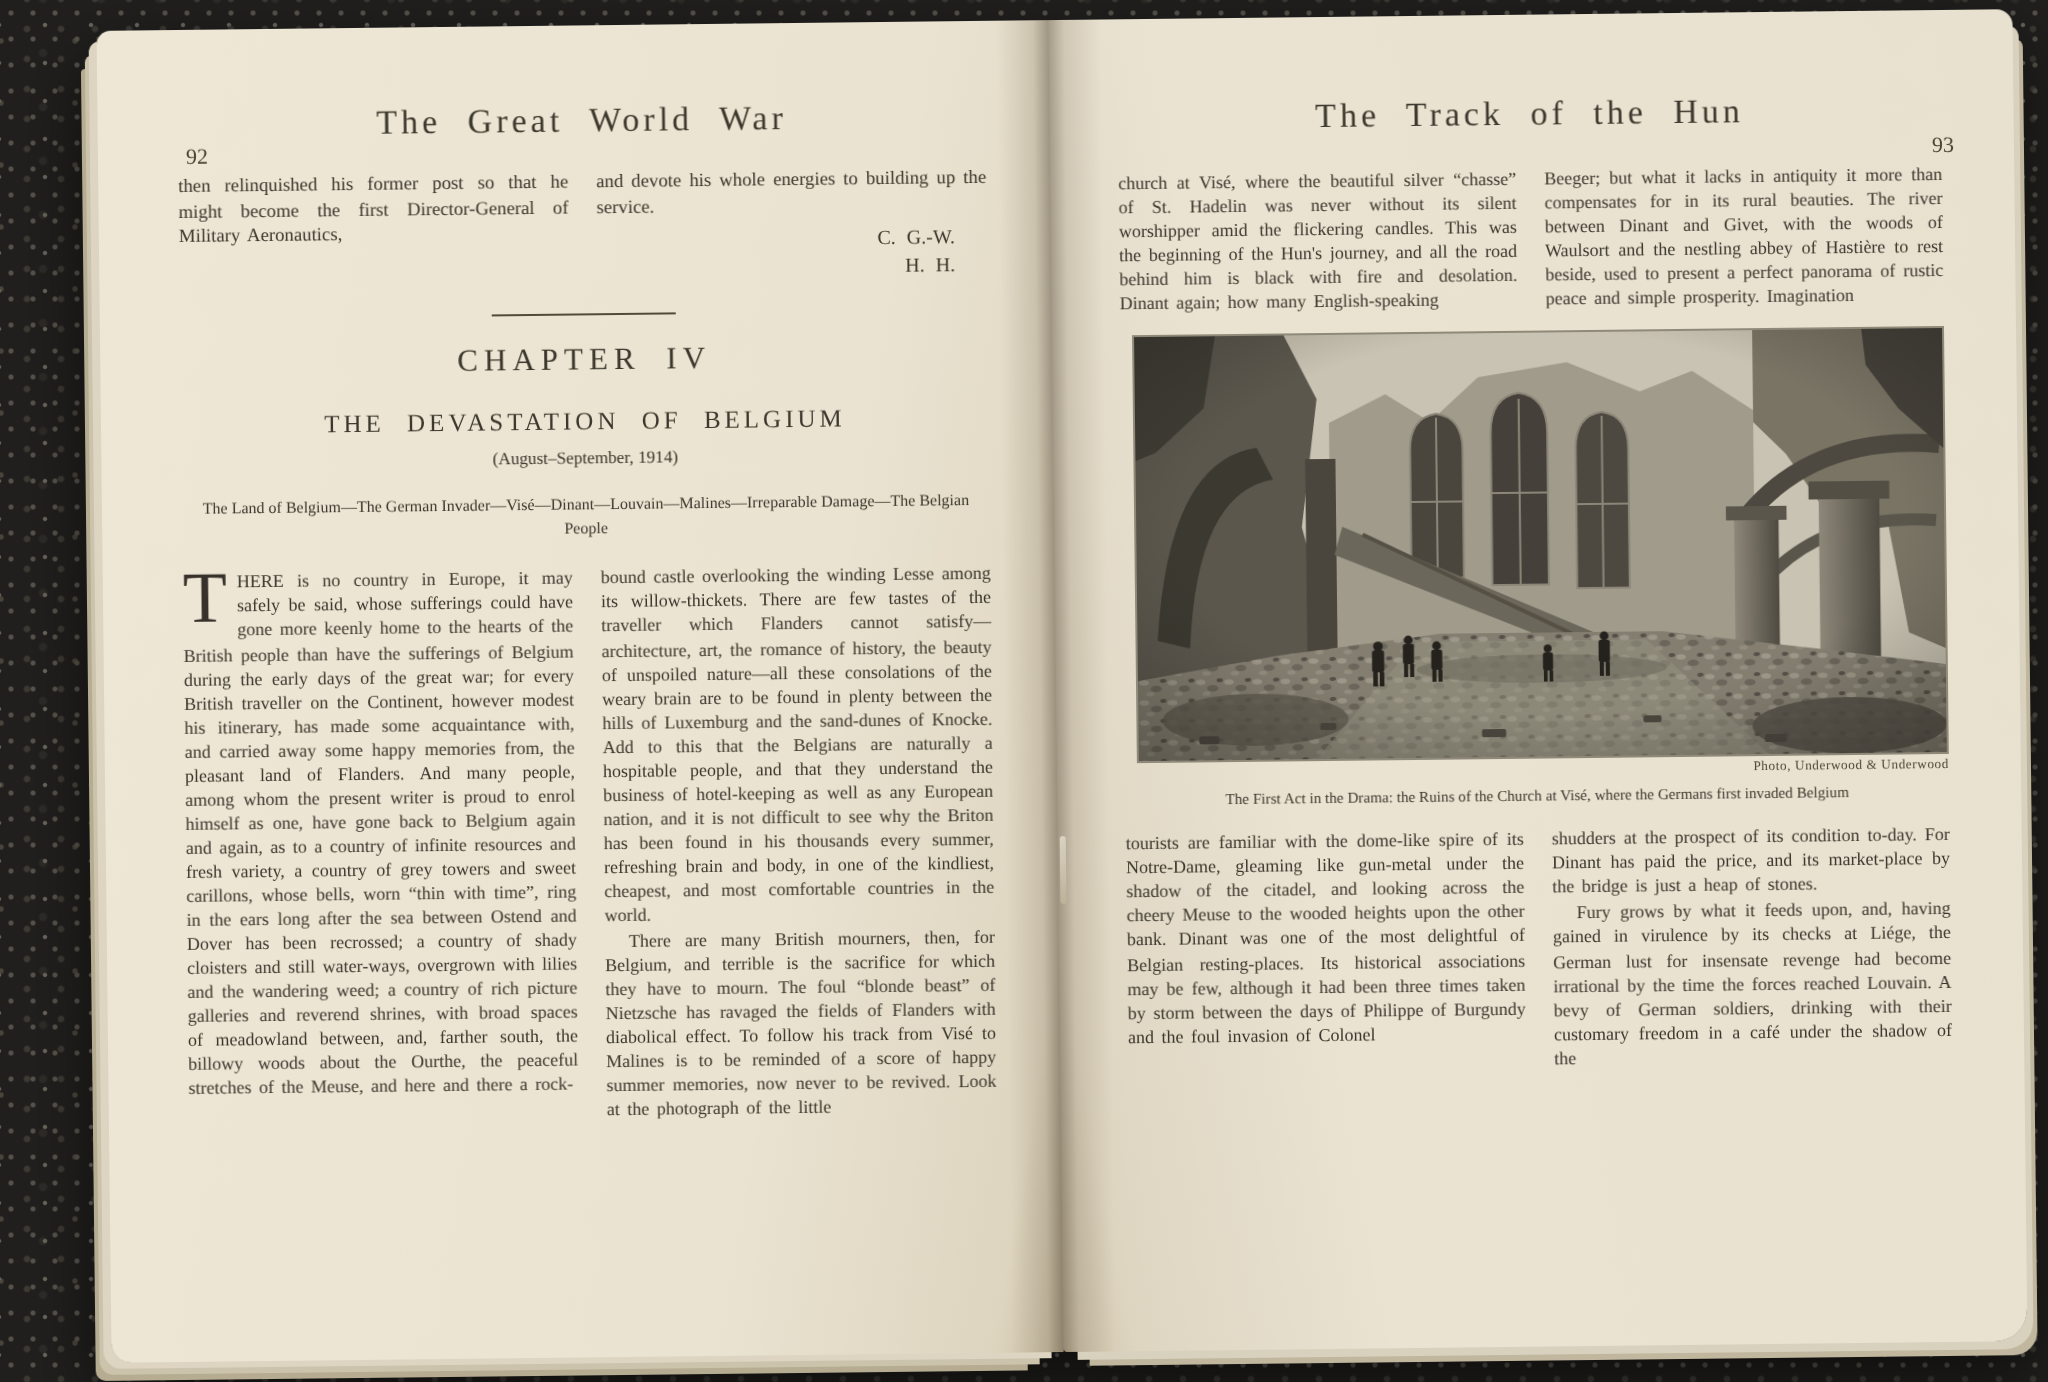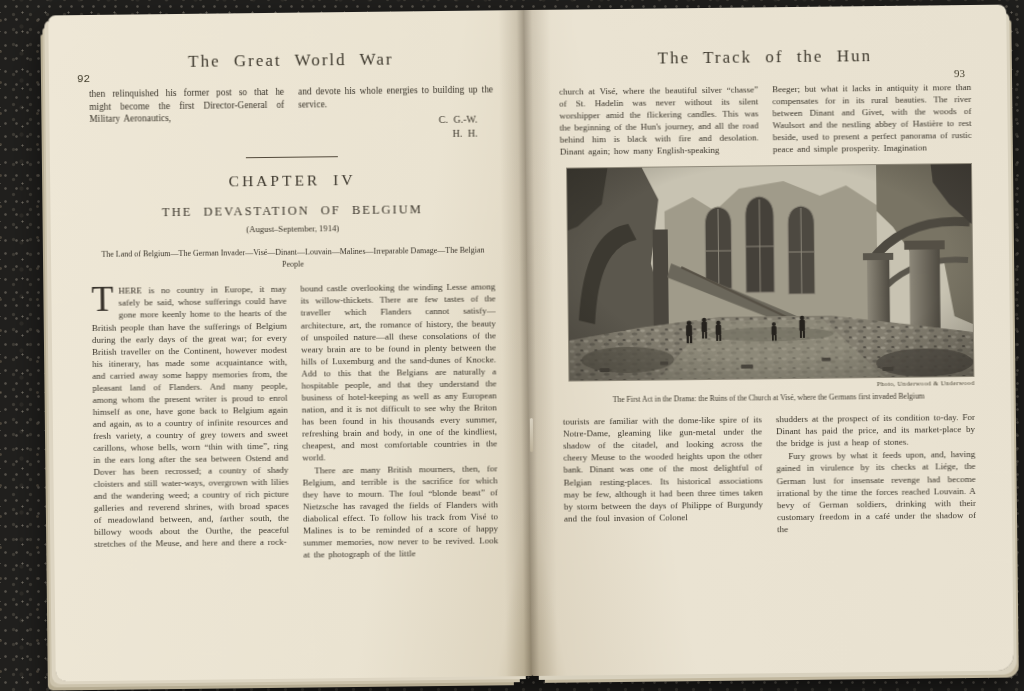--- a/index.html
+++ b/index.html
@@ -33,22 +33,22 @@
     background:linear-gradient(260deg,#e8e1d0 0%,#eae3d2 72%,#ded5c1 94%,#cabfa6 100%);
     box-shadow:5px 6px 0 -2px #d8d1be,9px 11px 0 -4px #c1b79e;
     padding:40px 36px 0 34px;box-sizing:border-box;
   }
   .gutter-shade-l{position:absolute;right:0;top:0;width:26px;height:100%;
     background:linear-gradient(to right,rgba(90,75,50,0) 0%,rgba(90,75,50,0.18) 70%,rgba(60,48,30,0.42) 100%);}
   .gutter-shade-r{position:absolute;left:0;top:0;width:26px;height:100%;
     background:linear-gradient(to left,rgba(90,75,50,0) 0%,rgba(90,75,50,0.16) 70%,rgba(60,48,30,0.38) 100%);}
   .running-head{text-align:center;font-size:17px;letter-spacing:2px;word-spacing:7px;color:#3e392e;}
   .pagenum{position:absolute;font-size:11px;color:#45402f;}
-  .pagenum-left{left:28px;top:58px;font-family:Liberation Mono, monospace;}
-  .pagenum-right{right:42px;top:62px;}
+  .pagenum-left{left:44px;top:58px;}
+  .pagenum-right{right:30px;top:62px;}
   .cols{display:flex;gap:14px;text-align:justify;}
   .col{flex:1;font-size:9px;line-height:1.34;word-spacing:1.5px;}
   .intro-cols{margin-top:15px;}
   .intro-cols .col{font-size:9.4px;}
   .initials{white-space:pre-line;text-align:right;padding-right:16px;margin-top:4px;font-size:10px;line-height:1.4;word-spacing:3px;}
   .divider{width:92px;height:1.2px;background:#52493a;margin:14px auto 4px;}
   .chapter-head{text-align:center;font-size:15.5px;letter-spacing:3px;word-spacing:6px;margin-top:14px;color:#3c372d;}
   .chapter-title{text-align:center;font-size:12.5px;letter-spacing:2px;word-spacing:6px;margin-top:14px;color:#3c372d;}
   .chapter-date{text-align:center;font-size:8.6px;margin-top:5px;}
   .chapter-summary{text-align:center;font-size:8px;line-height:1.5;margin:13px auto 0;width:95%;}

